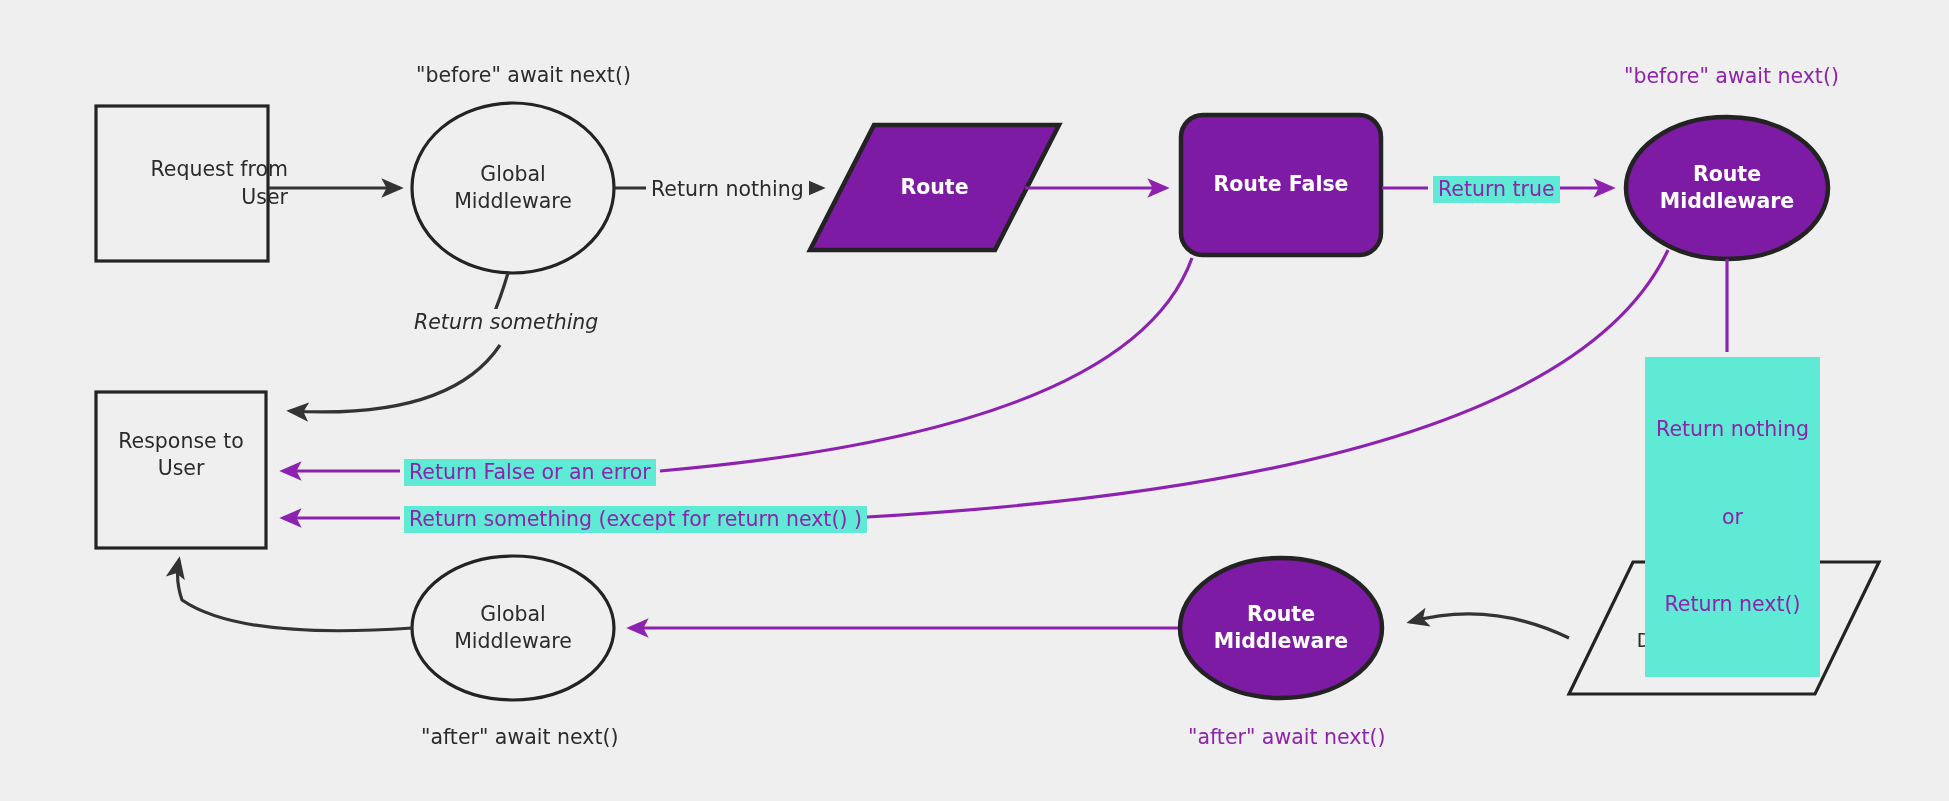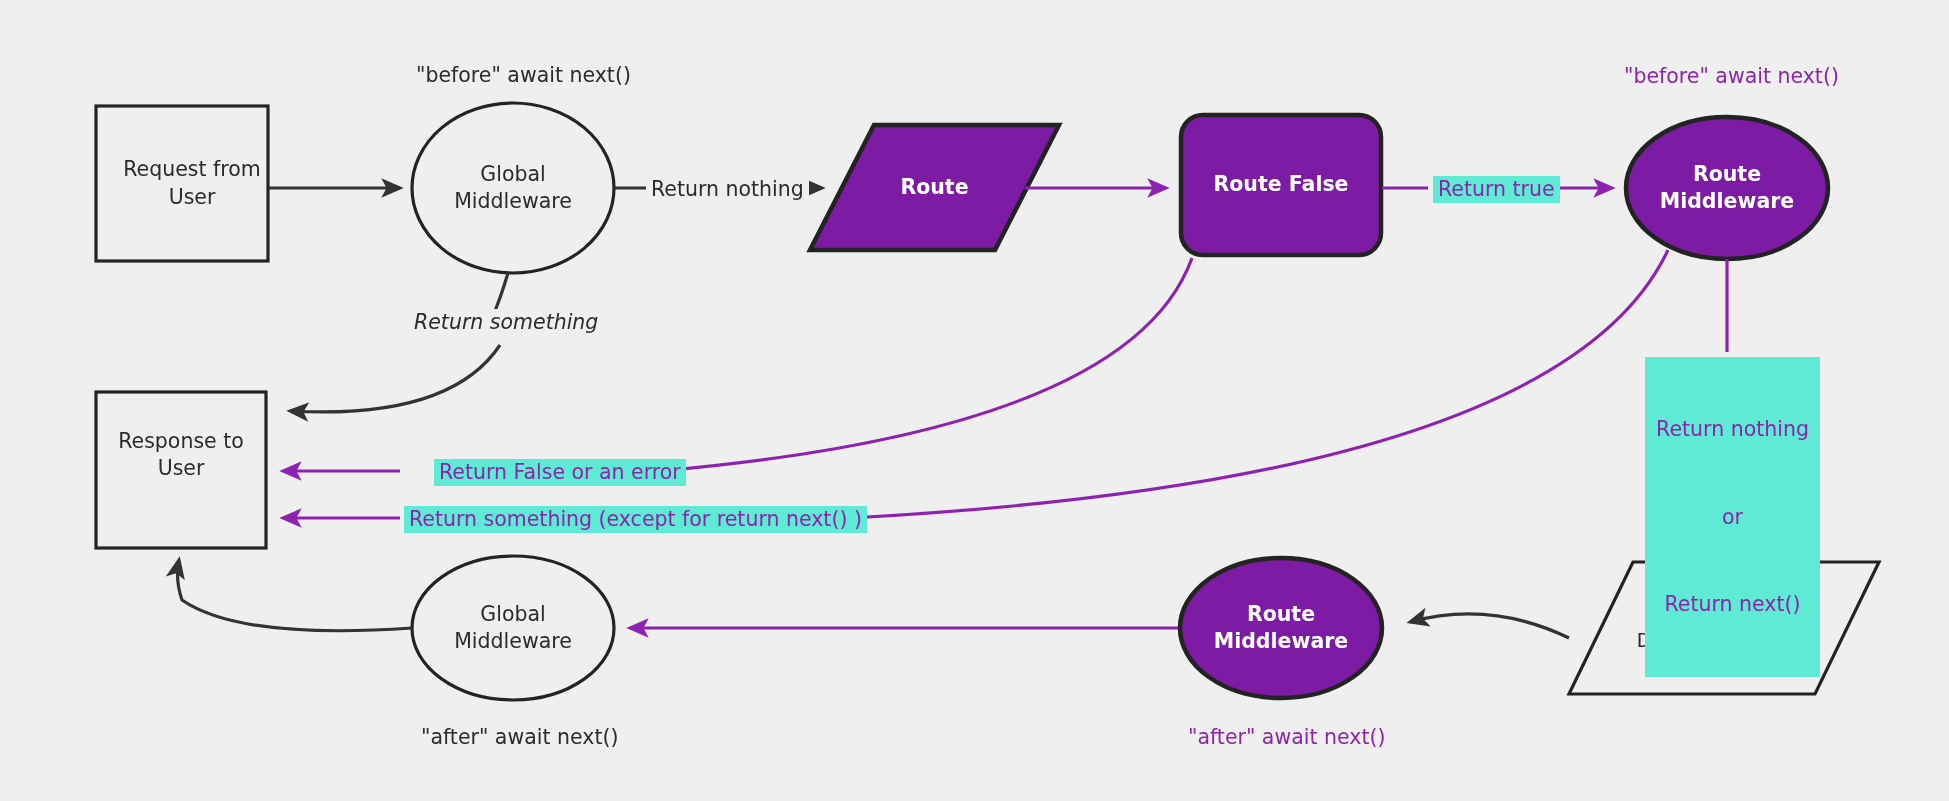--- a/index.html
+++ b/index.html
@@ -149,21 +149,21 @@
     <path class="edge-purple" d="M 1727 259 L 1727 352"></path>
     <path class="edge-purple" d="M 1727 452 L 1727 556" marker-end="url(#arrow-purple)"></path>
 
     <path class="edge-dark" d="M 1569 638 Q 1490 600 1410 622" marker-end="url(#arrow-dark)"></path>
 
     <path class="edge-purple" d="M 1178 628 L 630 628" marker-end="url(#arrow-purple)"></path>
 
     <path class="edge-dark" d="M 412 628 Q 240 640 182 600 Q 175 580 179 560" marker-end="url(#arrow-dark)"></path>
   </svg>
 
-  <div class="node-text t-dark" style="left:96px; top:106px; width:192px; height:155px;">
+  <div class="node-text t-dark" style="left:96px; top:106px; width:192px; height:155px;align-items:flex-end;">
     <span>Request from</span>
     <span>User</span>
   </div>
 
   <div class="node-text t-dark" style="left:412px; top:103px; width:202px; height:170px;">
     <span>Global</span>
     <span>Middleware</span>
   </div>
 
   <div class="node-text t-white" style="left:810px; top:125px; width:249px; height:125px;">
@@ -204,21 +204,21 @@
   <div class="label lbl-dark nobg" style="left:411px; top:62px;">"before" await next()</div>
 
   <div class="label lbl-purple nobg" style="left:1619px; top:63px;">"before" await next()</div>
 
   <div class="label lbl-dark" style="left:646px; top:176px;">Return nothing</div>
 
   <div class="label lbl-purple" style="left:1433px; top:176px;">Return true</div>
 
   <div class="label lbl-dark" style="left:409px; top:309px;font-style:italic;">Return something</div>
 
-  <div class="label lbl-purple" style="left:404px; top:459px;margin-left:30px;">Return False or an error</div>
+  <div class="label lbl-purple" style="left:404px; top:459px;">Return False or an error</div>
 
   <div class="label lbl-purple" style="left:404px; top:506px;text-align:center;">Return something (except for return next() )</div>
 
   <div class="label lbl-purple lbl-multiline" style="left:1645px; top:357px; width:165px; text-align:center;">
     <div>Return nothing</div>
     <div>or</div>
     <div>Return next()</div>
   </div>
 
   <div class="label lbl-dark nobg" style="left:416px; top:724px;">"after" await next()</div>

